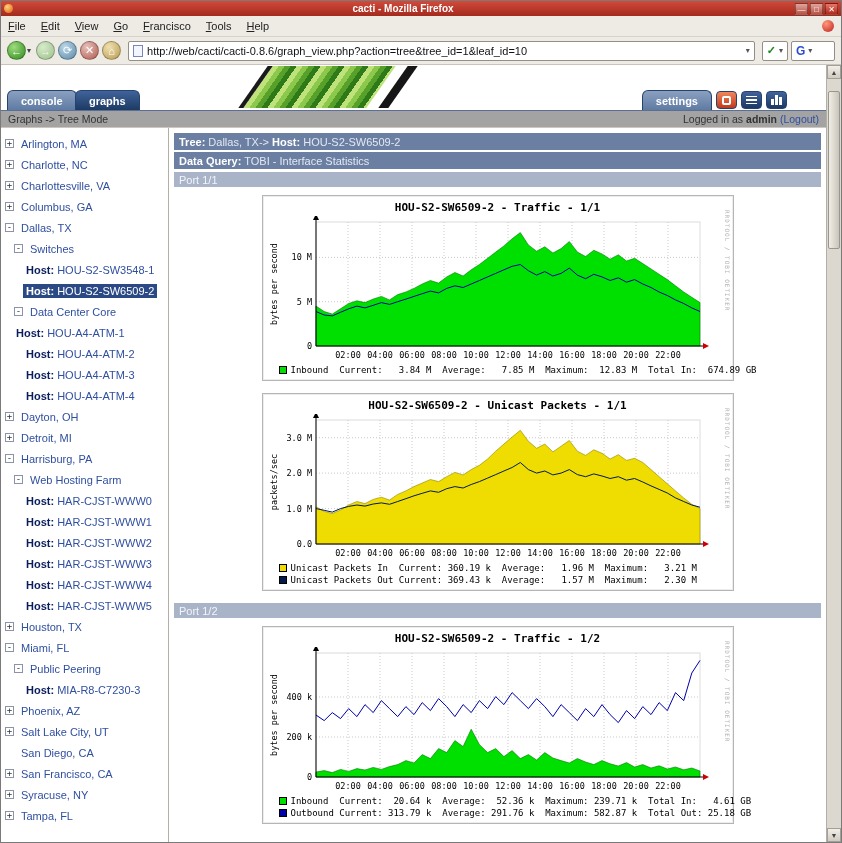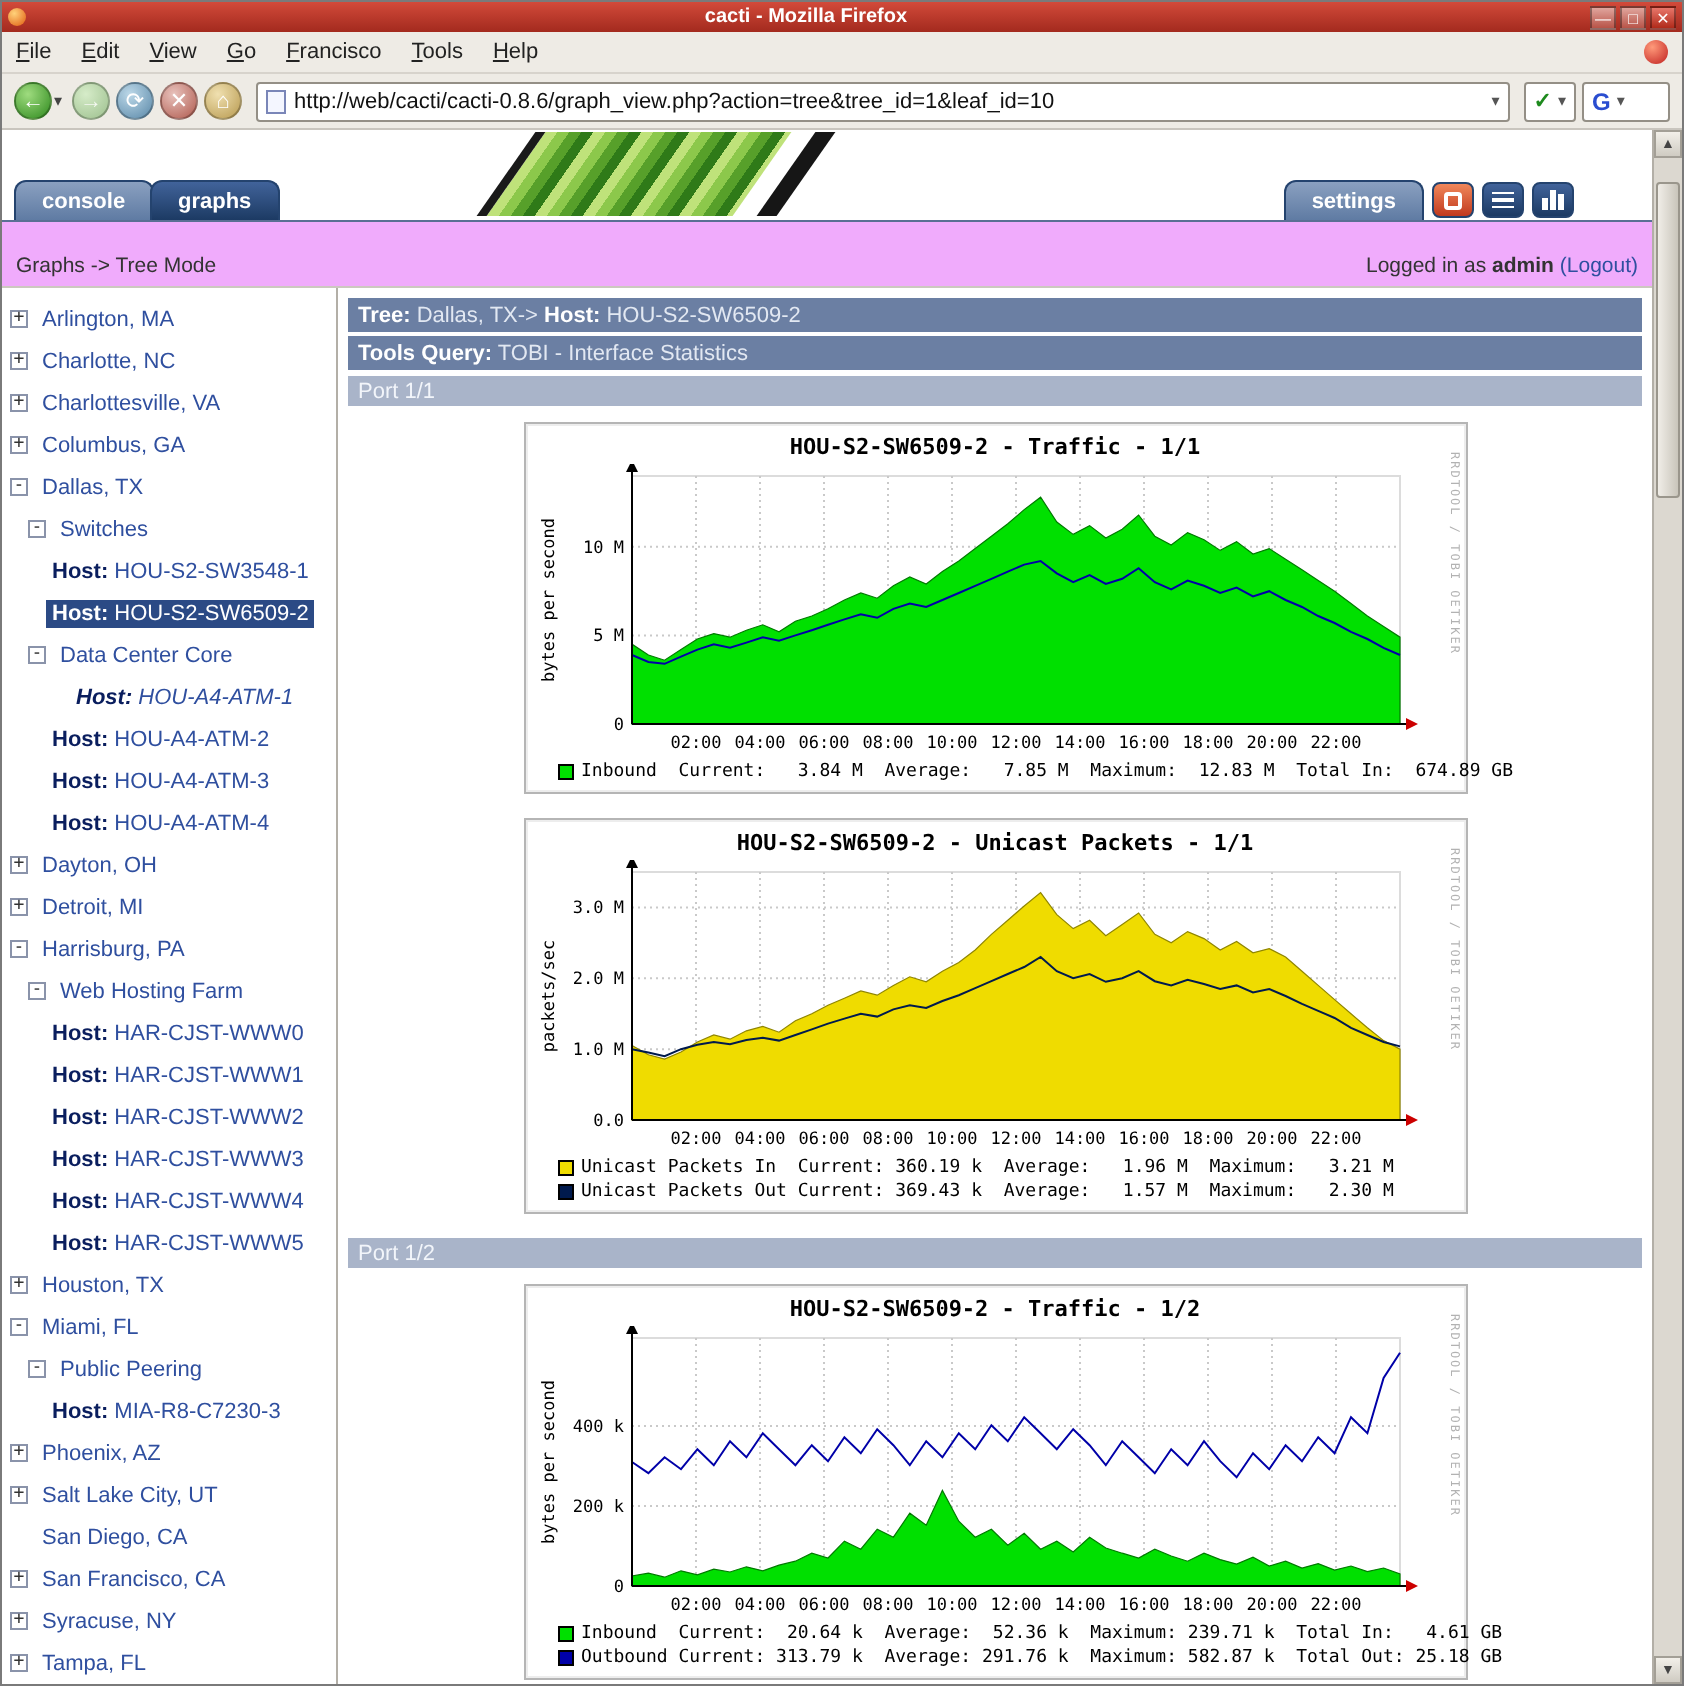--- a/index.html
+++ b/index.html
@@ -76,22 +76,22 @@
               border:1px solid #24436e; display:flex; align-items:center; justify-content:center; }
   .mb-red   { right:89px; background:linear-gradient(#f0875a,#c0391e); }
   .mb-list  { right:64px; background:linear-gradient(#41639a,#1c3a63); flex-direction:column; gap:2px; }
   .mb-list i { display:block; width:11px; height:1.5px; background:#fff; }
   .mb-chart { right:39px; background:linear-gradient(#41639a,#1c3a63); gap:1.5px; align-items:flex-end;
               padding-bottom:3px; }
   .mb-chart i { display:block; width:2.5px; background:#fff; }
   .mb-red i { display:block; width:9px; height:9px; border:2px solid #fff; border-radius:2px; }
 
   
-  .crumb-bar { height:17px; flex:none; background:#f0abfc; border-bottom:1px solid #ccc8c0;
-               display:flex; align-items:flex-start; justify-content:space-between; padding:16px 7px;
+  .crumb-bar { height:17px; flex:none; background:#a3a3a3; border-bottom:1px solid #ccc8c0;
+               display:flex; align-items:center; justify-content:space-between; padding:0 7px;
                font-size:10.5px; color:#333; }
   .login-status b { font-weight:bold; }
   .login-status a { color:#2f4f9f; cursor:pointer; }
 
   
   .body { flex:1; display:flex; min-height:0; overflow:hidden; }
   .tree-pane { width:168px; flex:none; background:#fff; border-right:1px solid #b3afa7;
                padding-top:5px; overflow:hidden; }
   .tree-row { height:21px; display:flex; align-items:center; font-size:11px; white-space:nowrap; }
   .toggle { width:9px; height:9px; border:1px solid #8a93aa; background:#fff; color:#333;
@@ -248,21 +248,21 @@
             <div class="tree-row" style="padding-left: 22px;">
               <span class="row-label"><span class="host-prefix">Host: </span><span class="tree-link">HOU-S2-SW3548-1</span></span>
             </div>
             <div class="tree-row selected" style="padding-left: 22px;">
               <span class="row-label"><span class="host-prefix">Host: </span><span class="tree-link">HOU-S2-SW6509-2</span></span>
             </div>
             <div class="tree-row" style="padding-left: 13px;">
               <span class="toggle">-</span>
               <span class="row-label"><span class="tree-link">Data Center Core</span></span>
             </div>
-            <div class="tree-row" style="padding-left: 34px; font-style: italic;">
+            <div class="tree-row" style="padding-left: 12px;">
               <span class="row-label"><span class="host-prefix">Host: </span><span class="tree-link">HOU-A4-ATM-1</span></span>
             </div>
             <div class="tree-row" style="padding-left: 22px;">
               <span class="row-label"><span class="host-prefix">Host: </span><span class="tree-link">HOU-A4-ATM-2</span></span>
             </div>
             <div class="tree-row" style="padding-left: 22px;">
               <span class="row-label"><span class="host-prefix">Host: </span><span class="tree-link">HOU-A4-ATM-3</span></span>
             </div>
             <div class="tree-row" style="padding-left: 22px;">
               <span class="row-label"><span class="host-prefix">Host: </span><span class="tree-link">HOU-A4-ATM-4</span></span>
@@ -336,21 +336,21 @@
               <span class="toggle">+</span>
               <span class="row-label"><span class="tree-link">Syracuse, NY</span></span>
             </div>
             <div class="tree-row" style="padding-left: 4px;">
               <span class="toggle">+</span>
               <span class="row-label"><span class="tree-link">Tampa, FL</span></span>
             </div>
           </div>
         <div class="main">
           <div class="hdr-bar"><b>Tree:</b><span> Dallas, TX-&gt; </span><b>Host:</b><span> HOU-S2-SW6509-2</span></div>
-          <div class="hdr-bar"><b>Tools Query:</b><span> TOBI - Interface Statistics</span></div>
+          <div class="hdr-bar"><b>Data Query:</b><span> TOBI - Interface Statistics</span></div>
           <div>
               <div class="port-bar">Port 1/1</div>
               <div class="graph-box">
                 <div class="graph-title">HOU-S2-SW6509-2 - Traffic - 1/1</div>
                 <div class="watermark">RRDTOOL / TOBI OETIKER</div>
                 <svg width="464" height="148" font-family="DejaVu Sans Mono, monospace">
                   <rect x="50" y="6" width="384" height="124" fill="#ffffff" stroke="#dcdcdc"></rect>
                   <line x1="82.0" y1="6" x2="82.0" y2="130" stroke="#c9c9c9" stroke-dasharray="1,2"></line>
                   <line x1="114.0" y1="6" x2="114.0" y2="130" stroke="#c9c9c9" stroke-dasharray="1,2"></line>
                   <line x1="146.0" y1="6" x2="146.0" y2="130" stroke="#c9c9c9" stroke-dasharray="1,2"></line>

